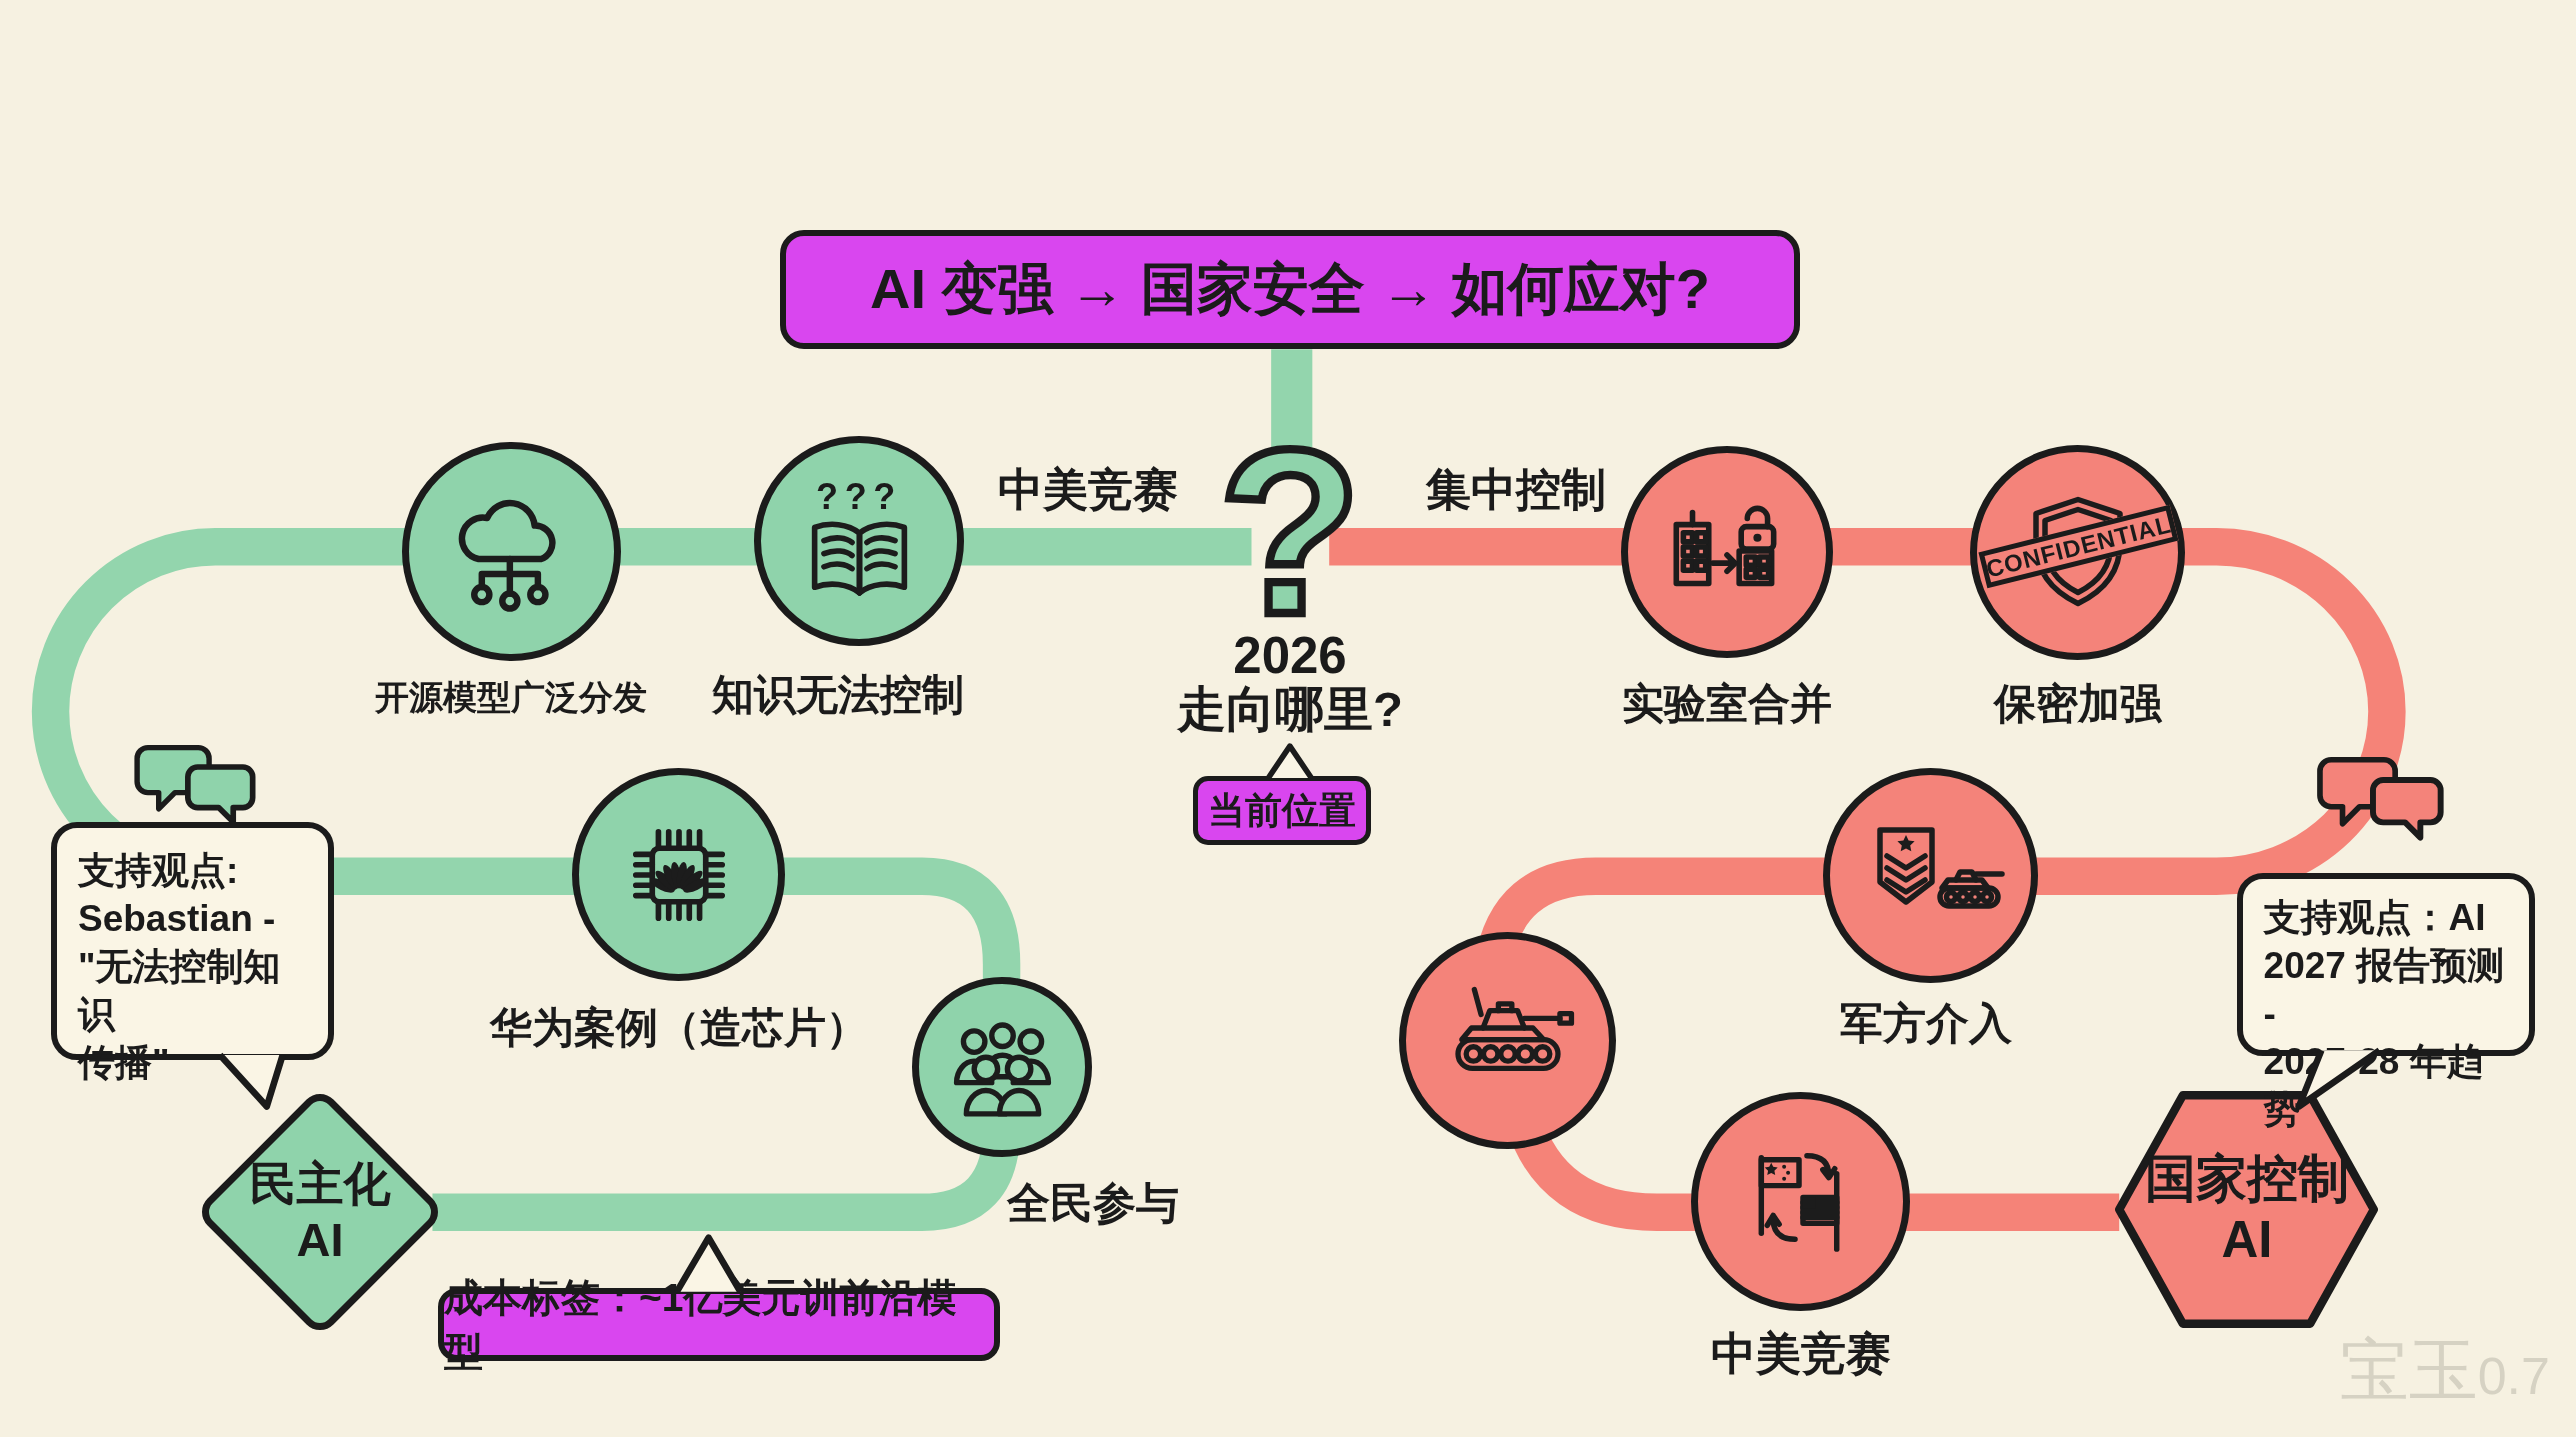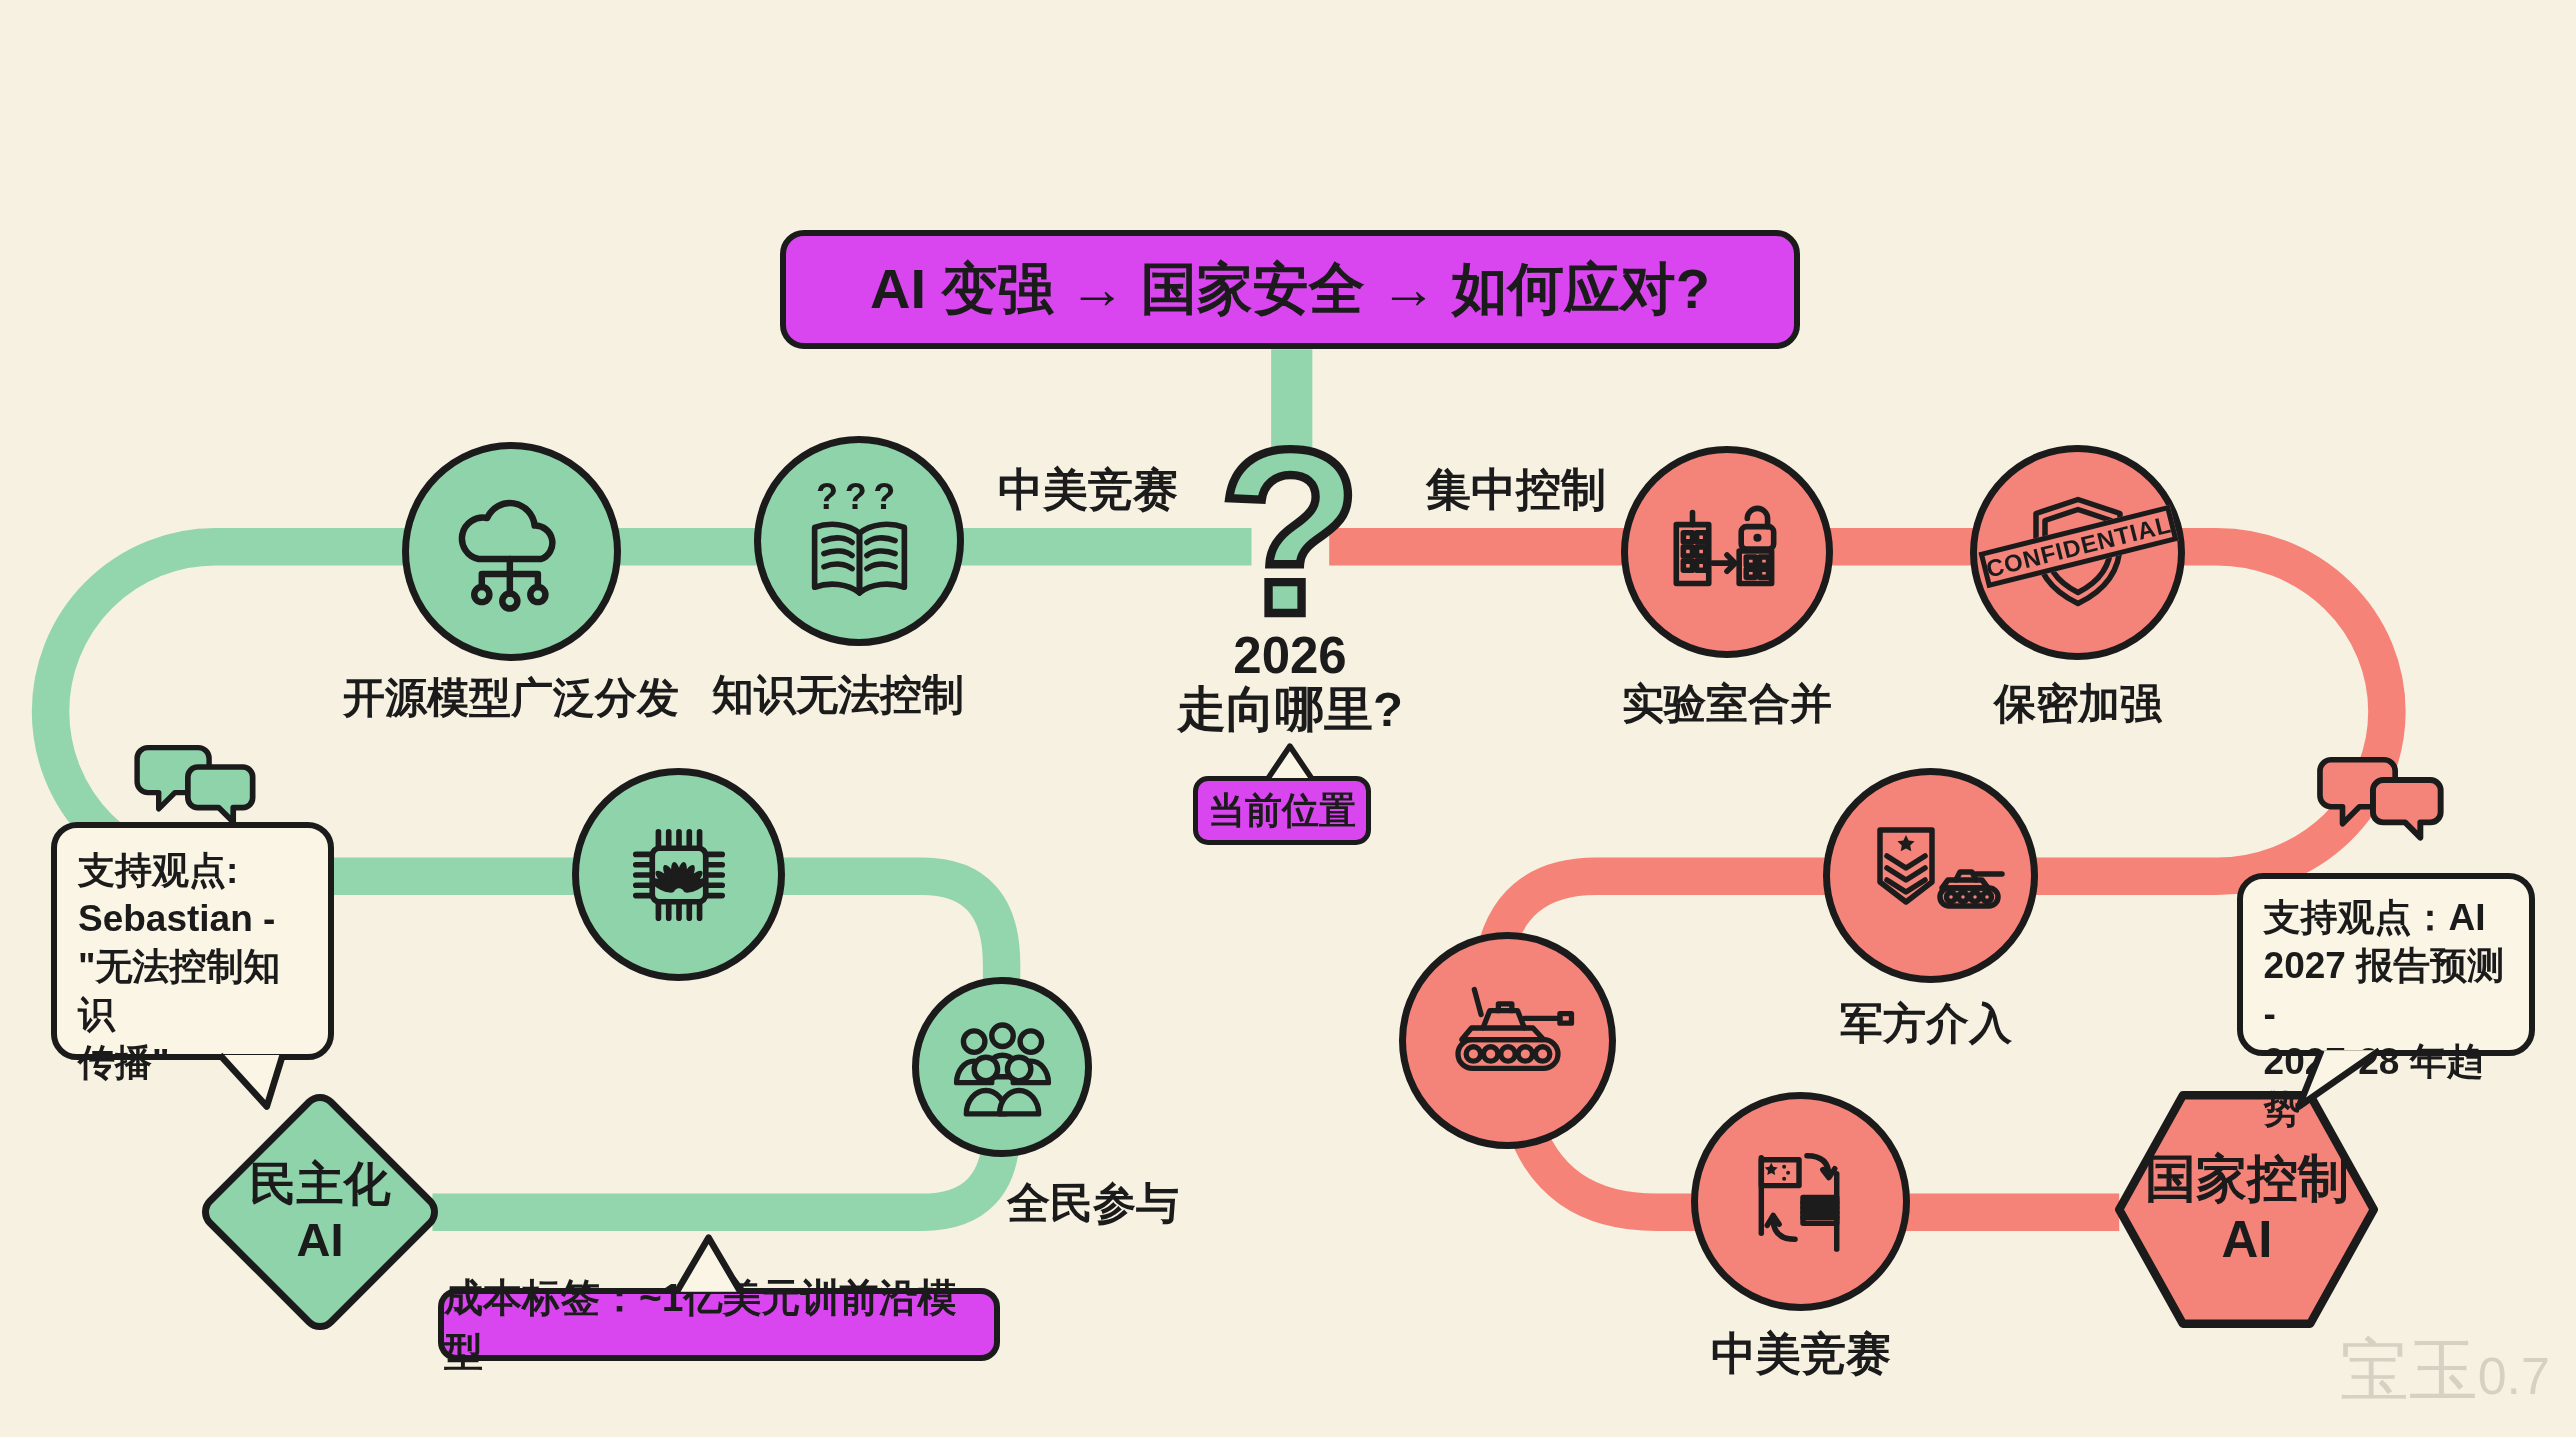--- a/index.html
+++ b/index.html
@@ -54,21 +54,21 @@
     <svg width="142" height="124" viewBox="0 0 130 115">
       <g class="icon-stroke" stroke-width="6">
         <path d="M34 64 H92 A16 16 0 0 0 86 33 A23 23 0 0 0 42 26 A18 18 0 0 0 34 64 Z"></path>
         <path d="M63 64 V78 M63 78 H37 V90 M63 78 H89 V90 M63 78 V96"></path>
         <circle cx="37" cy="97" r="7"></circle>
           <circle cx="89" cy="97" r="7"></circle>
           <circle cx="63" cy="103" r="7"></circle>
       </g>
     </svg>
   </div>
-  <div class="label" style="left:511px;top:698px;font-size:42px;">开源模型广泛分发</div>
+  <div class="label" style="left:511px;top:698px;font-size:34px;">开源模型广泛分发</div>
 
   <div class="node-circle green-fill" style="left:754px;top:436px;width:210px;height:210px;">
     <div style="font-size:36px;font-weight:900;letter-spacing:6.6px;margin-bottom:1.9px;">???</div>
     <svg width="133" height="86" viewBox="0 0 140 92">
       <g class="icon-stroke" stroke-width="6">
         <path d="M70 14 C58 4 38 2 22 8 V72 C38 66 58 68 70 78 V14 Z"></path>
         <path d="M70 14 C82 4 102 2 118 8 V72 C102 66 82 68 70 78 V14 Z"></path>
         <path d="M32 22 C44 17 56 19 62 24 M32 36 C44 31 56 33 62 38 M32 50 C44 45 56 47 62 52"></path>
         <path d="M108 22 C96 17 84 19 78 24 M108 36 C96 31 84 33 78 38 M108 50 C96 45 84 47 78 52"></path>
       </g>
@@ -90,20 +90,21 @@
         <ellipse cx="70" cy="70" rx="4.6" ry="13" transform="rotate(-46 70 88)"></ellipse>
         <ellipse cx="70" cy="70" rx="4.6" ry="13" transform="rotate(-27 70 88)"></ellipse>
         <ellipse cx="70" cy="70" rx="4.6" ry="13" transform="rotate(-9 70 88)"></ellipse>
         <ellipse cx="70" cy="70" rx="4.6" ry="13" transform="rotate(9 70 88)"></ellipse>
         <ellipse cx="70" cy="70" rx="4.6" ry="13" transform="rotate(27 70 88)"></ellipse>
         <ellipse cx="70" cy="70" rx="4.6" ry="13" transform="rotate(46 70 88)"></ellipse>
         <ellipse cx="70" cy="70" rx="4.6" ry="13" transform="rotate(64 70 88)"></ellipse>
       </g>
     </svg>
   </div>
+  <div class="label" style="left:679px;top:1028px;font-size:42px;">华为案例（造芯片）</div>
 
   <div class="node-circle green-fill" style="left:912px;top:977px;width:180px;height:180px;">
     <svg width="127" height="110" viewBox="0 0 130 112">
       <g stroke="#1c1c1c" stroke-width="5.5" fill="#8fd3ab" stroke-linejoin="round">
         <circle cx="65" cy="24" r="11"></circle>
           <path d="M47 66 a18 22 0 0 1 36 0 Z"></path>
         <circle cx="36" cy="30" r="11"></circle>
           <path d="M18 72 a18 22 0 0 1 36 0 Z"></path>
         <circle cx="94" cy="30" r="11"></circle>
           <path d="M76 72 a18 22 0 0 1 36 0 Z"></path>

